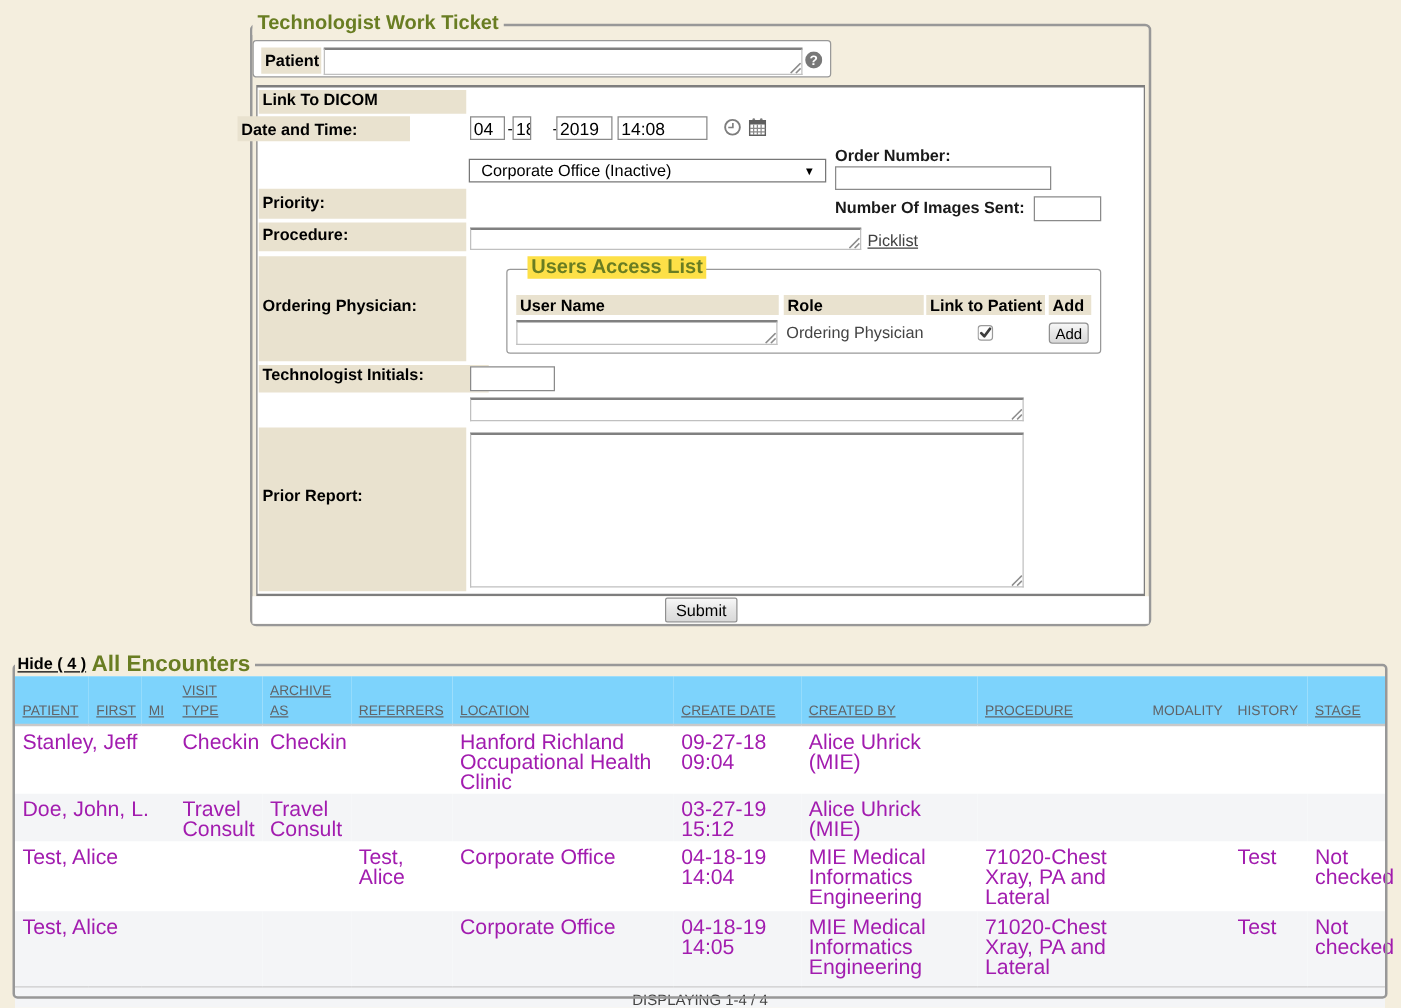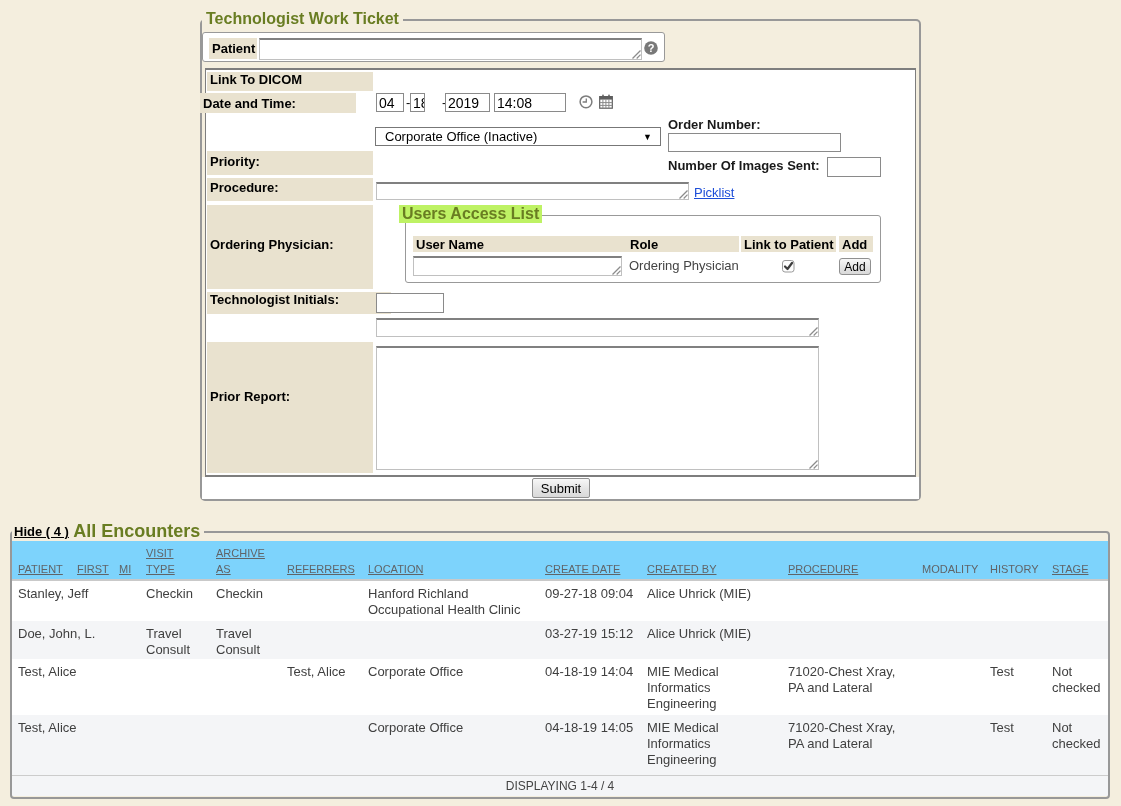--- a/index.html
+++ b/index.html
@@ -6,26 +6,26 @@
 body{background:#f4eede;font-family:"Liberation Sans",sans-serif;}
 #pg{position:relative;width:1121px;height:806px;overflow:hidden;}
 .abs{position:absolute;}
 .fsb{position:absolute;border:2px solid #989898;border-radius:5px;box-sizing:border-box;}
 .leg{position:absolute;background:#f4eede;color:#697d22;font-weight:bold;padding:0 4px;white-space:nowrap;}
 .bcell{position:absolute;background:#e9e2cf;display:flex;align-items:center;font-size:13px;font-weight:bold;color:#000;padding-left:3px;box-sizing:border-box;}
 .ti{position:absolute;border:1px solid #8a8a8a;background:#fff;font-family:"Liberation Sans",sans-serif;font-size:14px;color:#000;padding:0 0 0 2px;margin:0;box-sizing:border-box;}
 textarea.ta{position:absolute;border:1px solid #c0c0c0;border-top:2px solid #808080;background:#fff;font-family:"Liberation Sans",sans-serif;font-size:13px;margin:0;padding:1px 0 0 2px;box-sizing:border-box;resize:none;overflow:hidden;}
 .lbl{position:absolute;font-size:13px;font-weight:bold;color:#1a1a1a;white-space:nowrap;}
 .btn{position:absolute;box-sizing:border-box;border:1px solid #909090;border-radius:3px;background:linear-gradient(#f7f7f7,#e4e4e4 55%,#d9d9d9);font-family:"Liberation Sans",sans-serif;font-size:13px;color:#000;display:flex;align-items:center;justify-content:center;padding:0;}
-a.dk{color:#1d4ed8;text-decoration:underline;}
+a.dk{color:#404040;text-decoration:underline;}
 
 #enc{position:absolute;left:12px;top:541px;width:1096px;border-collapse:collapse;table-layout:fixed;font-family:"Liberation Sans",sans-serif;background:#fff;}
 #enc th{font-size:11px;font-weight:normal;color:#606468;text-align:left;vertical-align:bottom;padding:4px 4px 2px 6px;line-height:16px;background:#7dd3fc;border-bottom:2px solid #c9c9c9;}
 #enc th span{text-decoration:underline;}
-#enc td{font-size:13px;color:#404040;vertical-align:top;padding:5px 4px 1px 6px;line-height:16px;}
+#enc td{font-size:17px;color:#a21caf;vertical-align:top;padding:5px 4px 1px 6px;line-height:16px;}
 #enc tr.alt td{background:#f4f5f7;}
 #enc td.ftr{background:#f4f5f7;border-top:1px solid #ccc;text-align:center;font-size:12px;color:#444;padding:0;height:20px;vertical-align:middle;}
 </style>
 </head>
 <body>
 <div id="pg">
 
 <div class="fsb" style="left:200px;top:19px;width:721px;height:482px;"></div>
 <div class="leg" style="left:202px;top:10px;font-size:16px;">Technologist Work Ticket</div>
 
@@ -39,21 +39,21 @@
       </g>
     </svg>
 <svg class="abs" style="left:644px;top:41px;" width="14" height="14" viewBox="0 0 14 14">
       <circle cx="7" cy="7" r="6.8" fill="#787878"></circle>
       <text x="7" y="10.8" font-size="11" font-weight="bold" fill="#fff" text-anchor="middle" font-family="Liberation Sans">?</text>
     </svg>
 
 <div class="abs" style="left:205px;top:68px;width:711px;height:409px;background:#fff;border:solid #7e7e7e;border-width:2px 1px;box-sizing:border-box;"></div>
 
 <div class="bcell" style="left:207px;top:72px;width:166px;height:19px;align-items:flex-start;padding-top:0px;">Link To DICOM</div>
-<div class="bcell" style="left:200px;top:93px;width:156px;height:20px;">Date and Time:</div>
+<div class="bcell" style="left:190px;top:93px;width:138px;height:20px;">Date and Time:</div>
 <div class="bcell" style="left:207px;top:151px;width:166px;height:24px;padding-bottom:4px;">Priority:</div>
 <div class="bcell" style="left:207px;top:178px;width:166px;height:23px;padding-bottom:4px;">Procedure:</div>
 <div class="bcell" style="left:207px;top:205px;width:166px;height:84px;padding-bottom:5px;">Ordering Physician:</div>
 <div class="bcell" style="left:207px;top:292px;width:184px;height:22px;padding-bottom:8px;">Technologist Initials:</div>
 <div class="bcell" style="left:207px;top:342px;width:166px;height:131px;padding-bottom:22px;">Prior Report:</div>
 
 <input class="ti" style="left: 376px; top: 93px; width: 28px; height: 19px;" value="04">
 <div class="abs" style="left:406px;top:95px;font-size:13px;">-</div>
 <input class="ti" style="left: 410px; top: 93px; width: 15px; height: 19px;" value="18">
 <div class="abs" style="left:442px;top:95px;font-size:13px;">-</div>
@@ -92,22 +92,22 @@
 <textarea class="ta" style="left: 376px; top: 182px; width: 313px; height: 18px;"></textarea>
     <svg class="abs" style="left:679px;top:190px;" width="9" height="9" viewBox="0 0 9 9">
       <g stroke="#8c8c8c" stroke-width="1.2">
         <line x1="8.5" y1="0.5" x2="0.5" y2="8.5"></line>
         <line x1="8.5" y1="4.7" x2="4.7" y2="8.5"></line>
       </g>
     </svg>
 <a class="dk abs" href="#" style="left:694px;top:185px;font-size:13px;">Picklist</a>
 
 <div class="abs" style="left:405px;top:215px;width:476px;height:68px;border:1px solid #999;border-radius:3px;box-sizing:border-box;"></div>
-<div class="leg" style="left:399px;top:205px;font-size:16px;background:#bef264;padding:0 3px;">Users Access List</div>
-<div class="bcell" style="left:413px;top:236px;width:234px;height:16px;">User Name</div>
+<div class="leg" style="left:422px;top:205px;font-size:16px;background:#fde047;padding:0 3px;">Users Access List</div>
+<div class="bcell" style="left:413px;top:236px;width:210px;height:16px;">User Name</div>
 <div class="bcell" style="left:627px;top:236px;width:112px;height:16px;">Role</div>
 <div class="bcell" style="left:741px;top:236px;width:95px;height:16px;white-space:nowrap;">Link to Patient</div>
 <div class="bcell" style="left:839px;top:236px;width:34px;height:16px;">Add</div>
 <textarea class="ta" style="left: 413px; top: 256px; width: 209px; height: 20px;"></textarea>
     <svg class="abs" style="left:612px;top:266px;" width="9" height="9" viewBox="0 0 9 9">
       <g stroke="#8c8c8c" stroke-width="1.2">
         <line x1="8.5" y1="0.5" x2="0.5" y2="8.5"></line>
         <line x1="8.5" y1="4.7" x2="4.7" y2="8.5"></line>
       </g>
     </svg>

